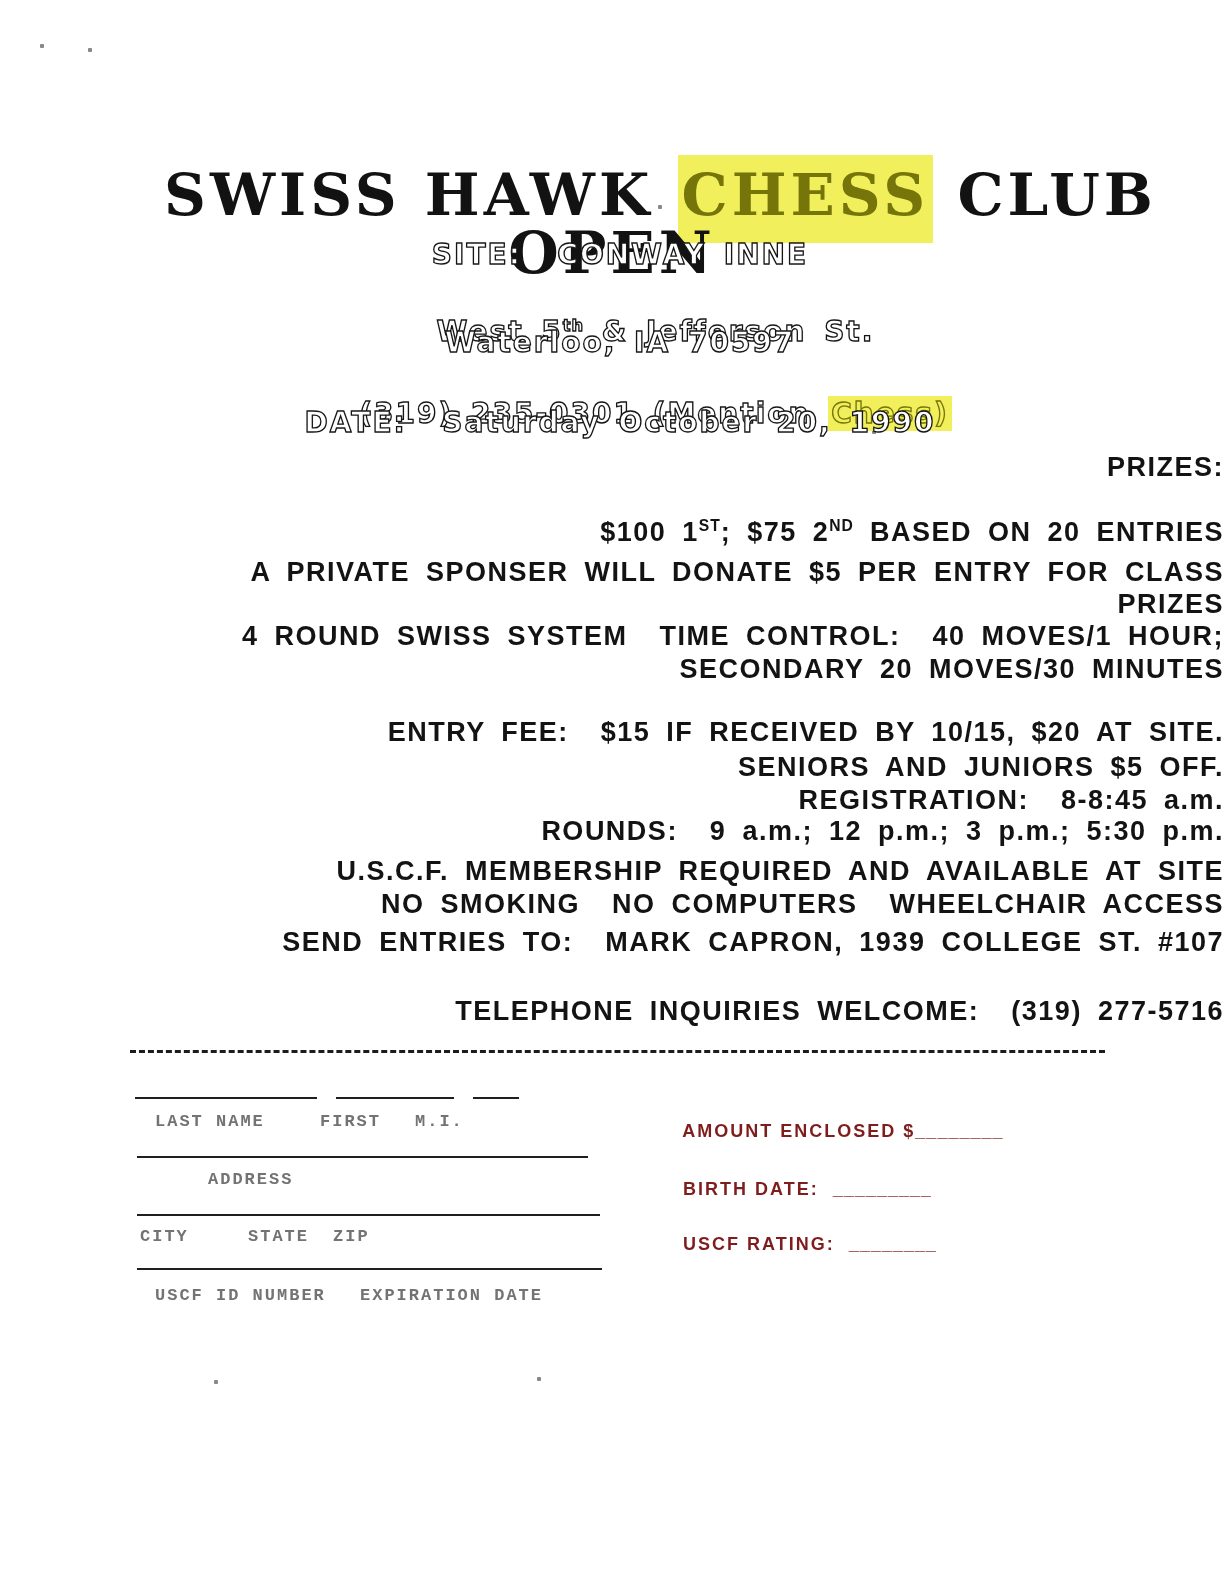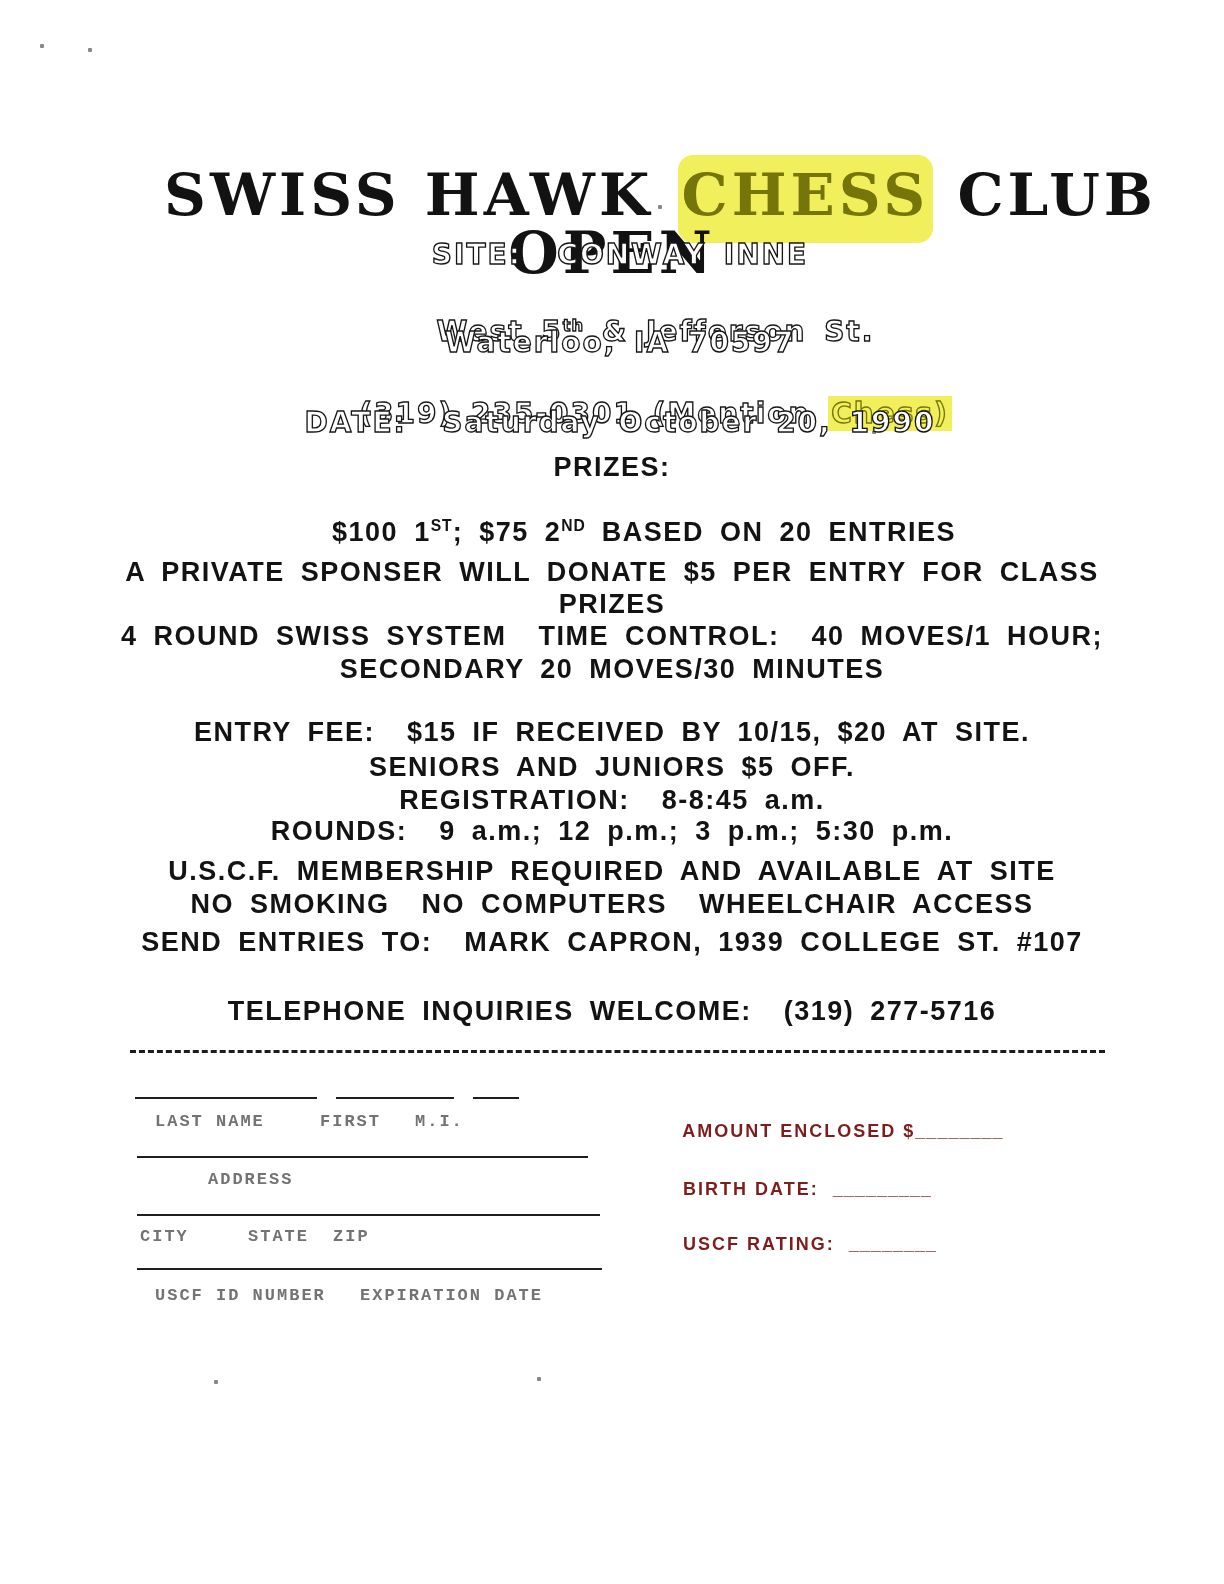--- a/index.html
+++ b/index.html
@@ -9,39 +9,39 @@
     font-family:"Liberation Sans",sans-serif;color:#121212;
   }
   .t{white-space:pre-wrap;}
   .line{position:absolute;left:0;right:0;text-align:center;}
 
   
   .title{
     font-family:"DejaVu Serif",serif;font-weight:700;
     font-size:58px;letter-spacing:4px;line-height:1;
   }
-  .title-hl{background:#f2ef5c;color:#75750a;padding:6px 4px 14px 4px;border-radius:15px;}
+  .title-hl{background:#f2ef5c;color:#75750a;padding:6px 4px 14px 4px;}
 
   
   .outline{
     font-family:"DejaVu Sans",sans-serif;font-weight:700;
     font-size:28px;letter-spacing:2px;word-spacing:6px;
     color:#ffffff;-webkit-text-stroke:1.3px #161616;
     text-shadow:0 0 1px #161616;
     padding-left:16px;
   }
   .outline .hl{
     background:#f2ef5c;color:#f2ef5c;-webkit-text-stroke:1.3px #75750a;
     text-shadow:0 0 1px #75750a;padding:1px 3px;
   }
 
   
   .solid{
     font-family:"Liberation Sans",sans-serif;font-weight:700;
-    font-size:27px;letter-spacing:1.5px;word-spacing:7px;color:#131313;
+    font-size:27px;letter-spacing:1.5px;word-spacing:7px;color:#131313;text-align:right;
   }
   sup.sp{font-size:0.58em;vertical-align:super;letter-spacing:1px;}
 
   .dash-sep{position:absolute;border-top:3px dashed #1c1c1c;}
 
   .fline{position:absolute;border-top:2.5px solid #1f1f1f;}
   .flabel{
     position:absolute;font-family:Liberation Mono, monospace;font-weight:700;
     font-size:17px;letter-spacing:2px;color:#737373;white-space:pre;
   }

